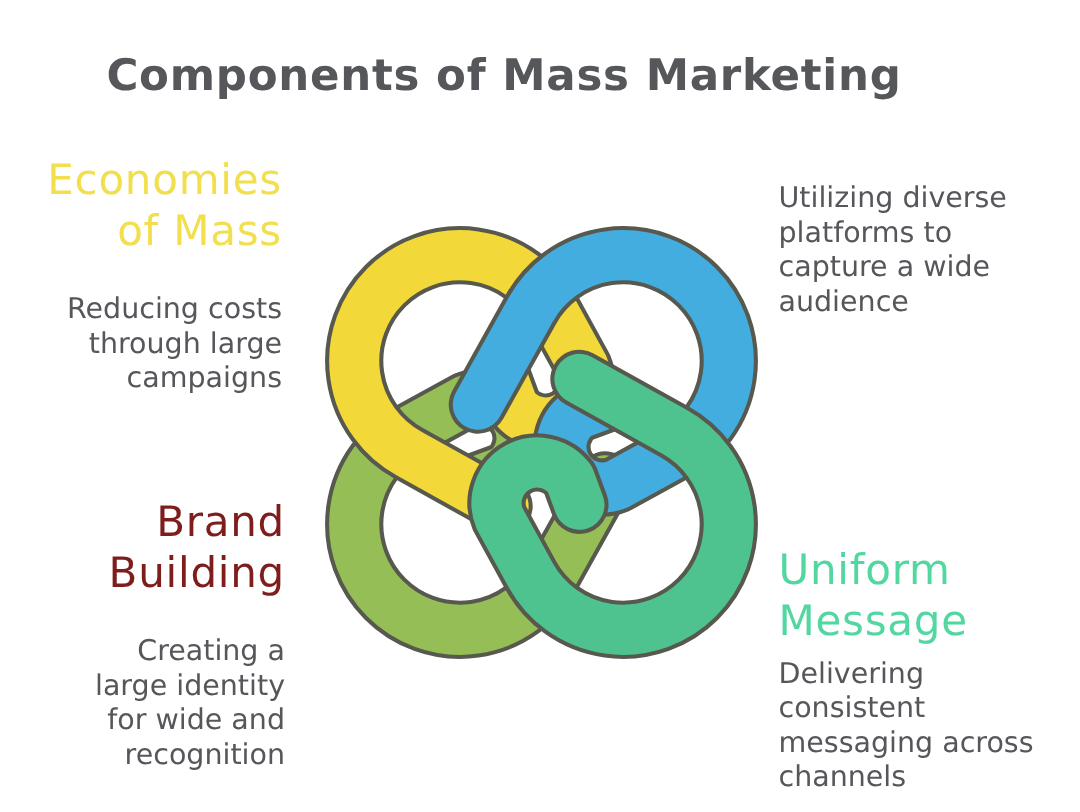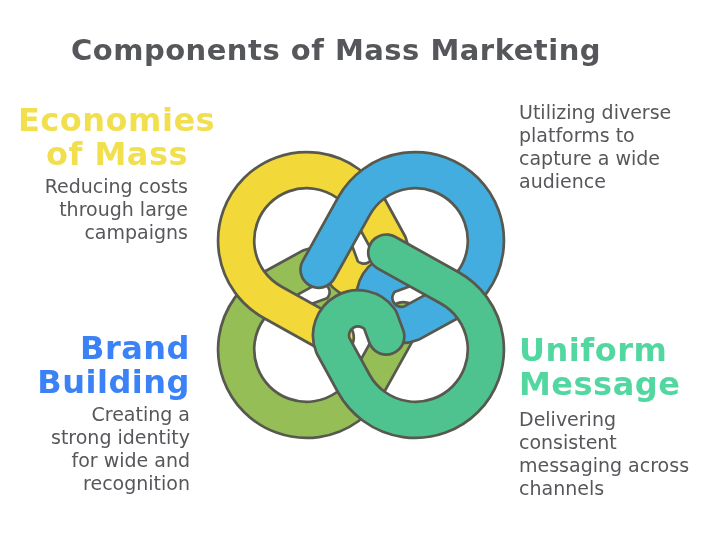--- a/index.html
+++ b/index.html
@@ -18,36 +18,36 @@
     font-weight:bold;
     letter-spacing:0.5px;
     color:#56575B;
   }
   .quadrant{position:absolute;}
   .q-tl{left:18px;top:103px;width:170px;text-align:right;}
   .q-tr{left:519px;top:97px;width:190px;text-align:left;}
   .q-bl{left:16px;top:331px;width:174px;text-align:right;}
   .q-br{left:519px;top:333px;width:195px;text-align:left;}
   .q-heading{
-    font-size:32px;
-    font-weight:bold;
+    font-size:28px;
+    font-weight:normal;
     line-height:34px;
     letter-spacing:0.5px;
   }
   .hd-yellow{color:#F2DF4E;}
   .hd-blue{color:#3EB4E5;}
-  .hd-green{color:#3b82f6;}
-  .hd-mint{color:#53D7A0;}
+  .hd-green{color:#7f1d1d;}
+  .hd-mint{color:#53D7A0;margin-top:30px;}
   .q-body{
-    margin-top:4px;
+    margin-top:24px;
     font-size:19px;
     line-height:23px;
     color:#56575B;
   }
-  .q-tr .q-body{margin-top:4px;}
+  .q-tr .q-body{margin-top:24px;}
   .q-br .q-body{margin-top:7px;}
   .knot{
     position:absolute;
     left:212px;top:146px;
     width:298px;height:298px;
   }
   .knot-outline{stroke:#57584E;}
 </style>
 </head>
 <body>
@@ -103,21 +103,21 @@
     </div>
   </div>
 
   <div class="quadrant q-bl">
     <div class="q-heading hd-green">
       <div>Brand</div>
       <div>Building</div>
     </div>
     <div class="q-body">
       <div>Creating a</div>
-      <div>strong identity</div>
+      <div>large identity</div>
       <div>for wide and</div>
       <div>recognition</div>
     </div>
   </div>
 
   <div class="quadrant q-br">
     <div class="q-heading hd-mint">
       <div>Uniform</div>
       <div>Message</div>
     </div>

